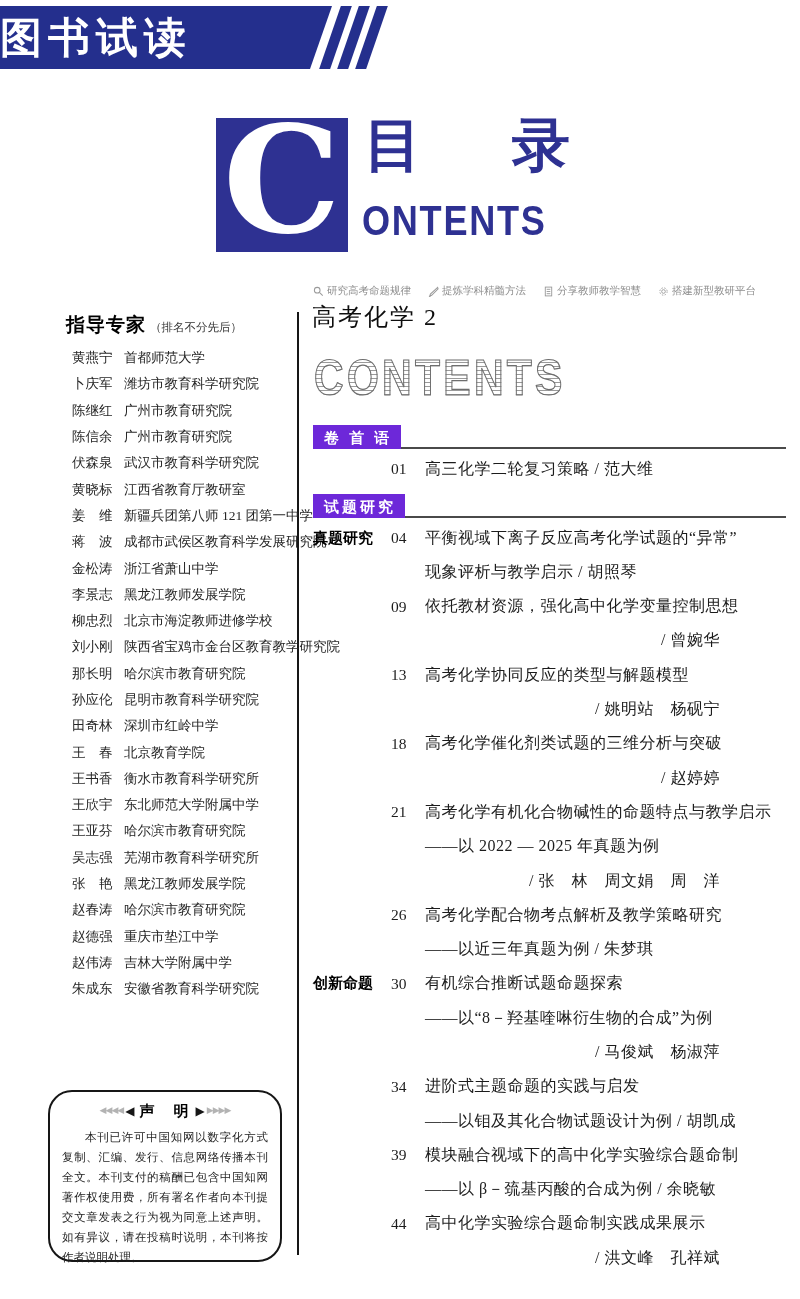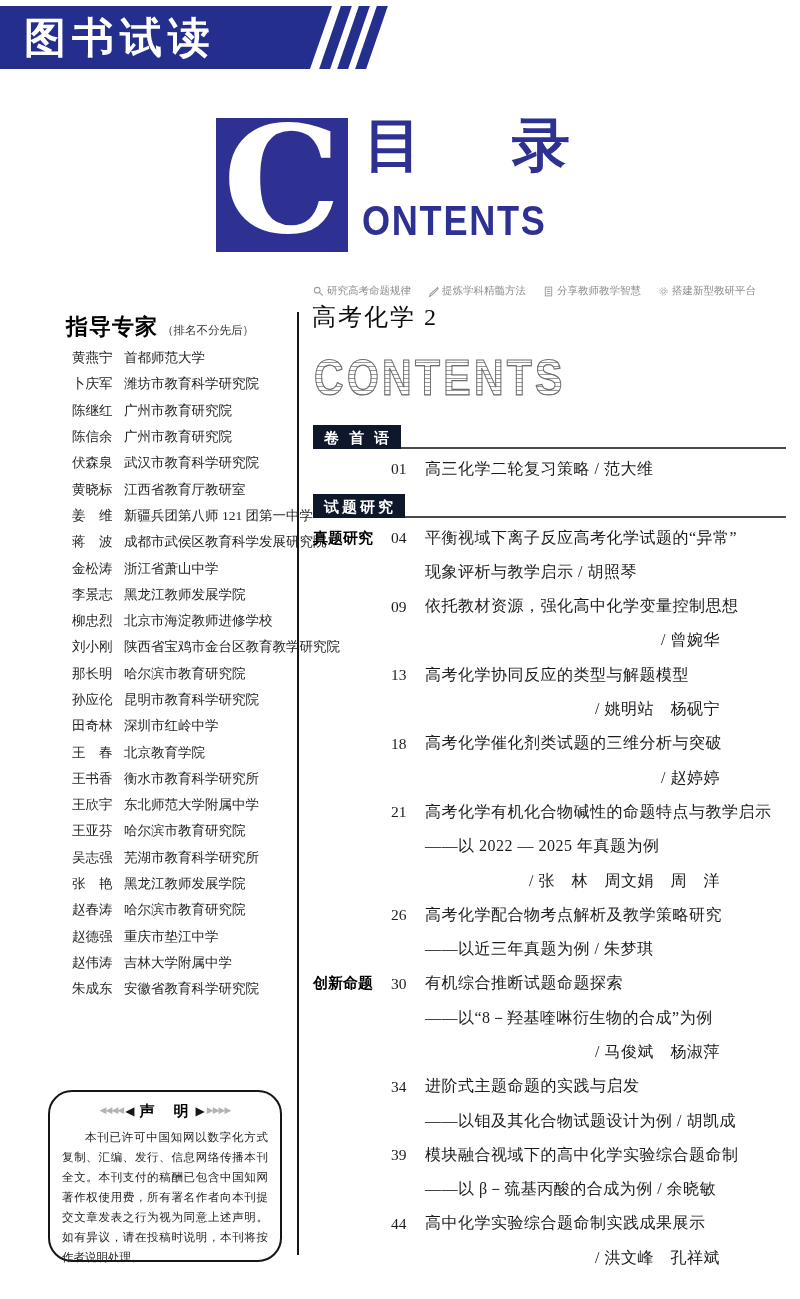--- a/index.html
+++ b/index.html
@@ -5,21 +5,21 @@
   * { margin:0; padding:0; box-sizing:border-box; }
   html,body { background:#e8e8e8; }
   .page { position:relative; width:800px; height:1299px; background:#ffffff;
           font-family:"Liberation Serif", serif; overflow:hidden; margin:0 auto; }
 
   
   .banner-block { position:absolute; left:0; top:6px; width:332px; height:63px;
     background:#242f8d; clip-path:polygon(0 0,100% 0,calc(100% - 22px) 100%,0 100%);
     display:flex; align-items:center; }
   .banner-title { color:#fff; font-family:"Liberation Sans",sans-serif; font-weight:bold;
-    font-size:42px; letter-spacing:6px; margin-left:24px; line-height:1; }
+    font-size:42px; letter-spacing:6px; line-height:1; }
   .banner-stripe { position:absolute; top:6px; width:11px; height:63px; background:#242f8d;
     transform:skewX(-19deg); }
   .bs1 { left:330px; } .bs2 { left:348px; } .bs3 { left:366px; }
 
   
   .logo-square { position:absolute; left:216px; top:118px; width:132px; height:134px;
     background:#2e3192; display:flex; align-items:center; justify-content:center; overflow:hidden; }
   .logo-letter { color:#fff; font-family:"DejaVu Serif", serif; font-weight:bold;
     font-size:148px; line-height:1; margin-top:-10px; }
   .logo-cn { position:absolute; left:364px; top:116px; font-size:58px; font-weight:bold;
@@ -27,21 +27,21 @@
   .logo-en { position:absolute; left:362px; top:200px; font-size:42px; font-weight:bold;
     color:#2e3192; font-family:"Liberation Sans",sans-serif; letter-spacing:2px; line-height:1;
     transform:scaleX(0.86); transform-origin:left top; }
 
   
   .column-divider { position:absolute; left:297px; top:312px; width:2px; height:943px; background:#161616; }
 
   
   .experts-heading { position:absolute; left:66px; top:312px; white-space:nowrap; }
   .experts-heading .h { font-family:"Liberation Sans",sans-serif; font-weight:bold;
-    font-size:22px; color:#000; letter-spacing:1px; }
+    font-size:19px; color:#000; letter-spacing:1px; }
   .experts-heading .n { font-size:11.5px; color:#333; }
   .experts-list { position:absolute; left:72px; top:345px; width:224px;
     font-size:13.5px; color:#262626; }
   .expert-row { display:flex; height:26.3px; align-items:center; }
   .expert-name { width:52px; flex:none; }
   .expert-org { flex:1; white-space:nowrap; }
 
   
   .statement-box { position:absolute; left:48px; top:1090px; width:234px; height:172px;
     border:2px solid #161616; border-radius:24px; padding:11px 12px 0; }
@@ -63,21 +63,21 @@
   .contents-watermark { position:absolute; left:314px; top:353px; font-size:50px; font-weight:bold;
     font-family:"Liberation Sans",sans-serif; letter-spacing:4px; line-height:1;
     color:transparent; -webkit-text-stroke:1.2px #6e6e6e;
     background:repeating-linear-gradient(0deg,#9a9a9a 0 1px, transparent 1px 4px);
     -webkit-background-clip:text; background-clip:text;
     transform:scaleX(0.82); transform-origin:left top; }
 
   
   .toc { position:absolute; left:313px; top:418px; width:473px; }
   .toc-section { display:flex; align-items:flex-end; height:34.3px; padding-bottom:3px; }
-  .toc-badge { background:#0f172a; color:#fff; font-family:"Liberation Sans",sans-serif;
+  .toc-badge { background:#6d28d9; color:#fff; font-family:"Liberation Sans",sans-serif;
     font-weight:bold; font-size:15px; letter-spacing:3px; padding:4px 9px 3px 11px; line-height:1.15; }
   .toc-rule { flex:1; border-bottom:2.5px solid #4a4a4a; }
   .toc-row { display:flex; align-items:center; height:34.3px; font-size:16px; color:#1c1c1c; }
   .toc-cat { width:78px; flex:none; font-family:"Liberation Sans",sans-serif; font-weight:bold;
     font-size:15px; color:#000; white-space:nowrap; }
   .toc-page { width:34px; flex:none; font-size:15.5px; }
   .toc-text { flex:1; letter-spacing:0.5px; white-space:nowrap; }
   .align-right .toc-text { text-align:right; padding-right:66px; }
 </style>
 </head>

